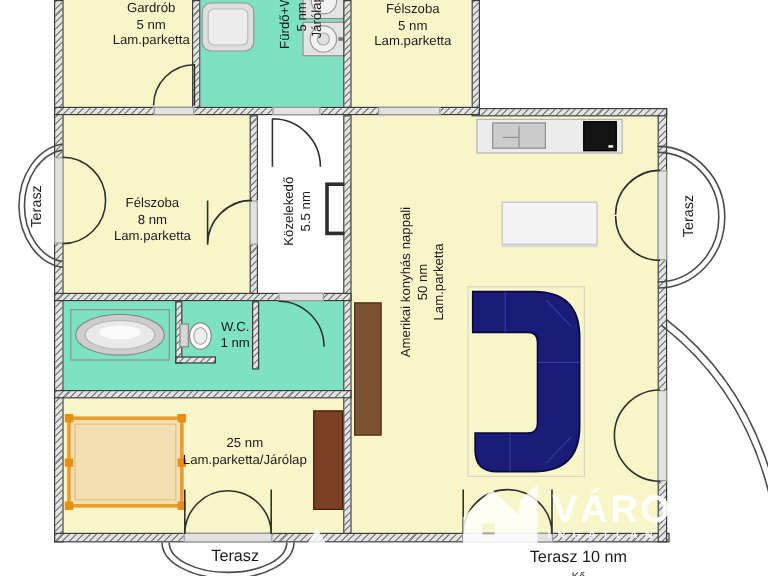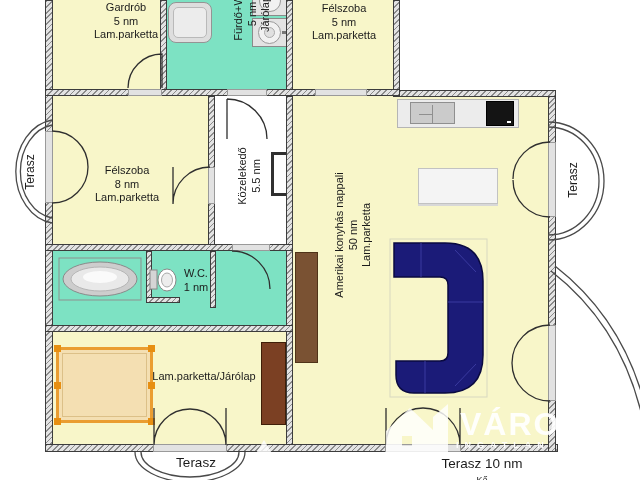--- a/index.html
+++ b/index.html
@@ -169,20 +169,21 @@
   <div class="lbl rot" style="left:353px;top:235px;">
     <div>Amerikai konyhás nappali</div>
     <div>50 nm</div>
     <div>Lam.parketta</div>
   </div>
   <div class="lbl" style="left:196px;top:280px;">
     <div>W.C.</div>
     <div>1 nm</div>
   </div>
   <div class="lbl" style="left:204px;top:377px;">
+    <div>25 nm</div>
     <div>Lam.parketta/Járólap</div>
   </div>
 
   <div class="lbl rot" style="left:31px;top:172px;font-size:12px;">Terasz</div>
   <div class="lbl rot" style="left:574px;top:180px;font-size:12px;">Terasz</div>
   <div class="lbl big" style="left:196px;top:463px;">Terasz</div>
   <div class="lbl big" style="left:482px;top:464px;">Terasz 10 nm</div>
   <div class="lbl" style="left:482px;top:481px;font-size:9px;">Kő</div>
 
   <div class="wm" style="left:460px;top:406px;font-size:32px;letter-spacing:2px;">VÁRO</div>

